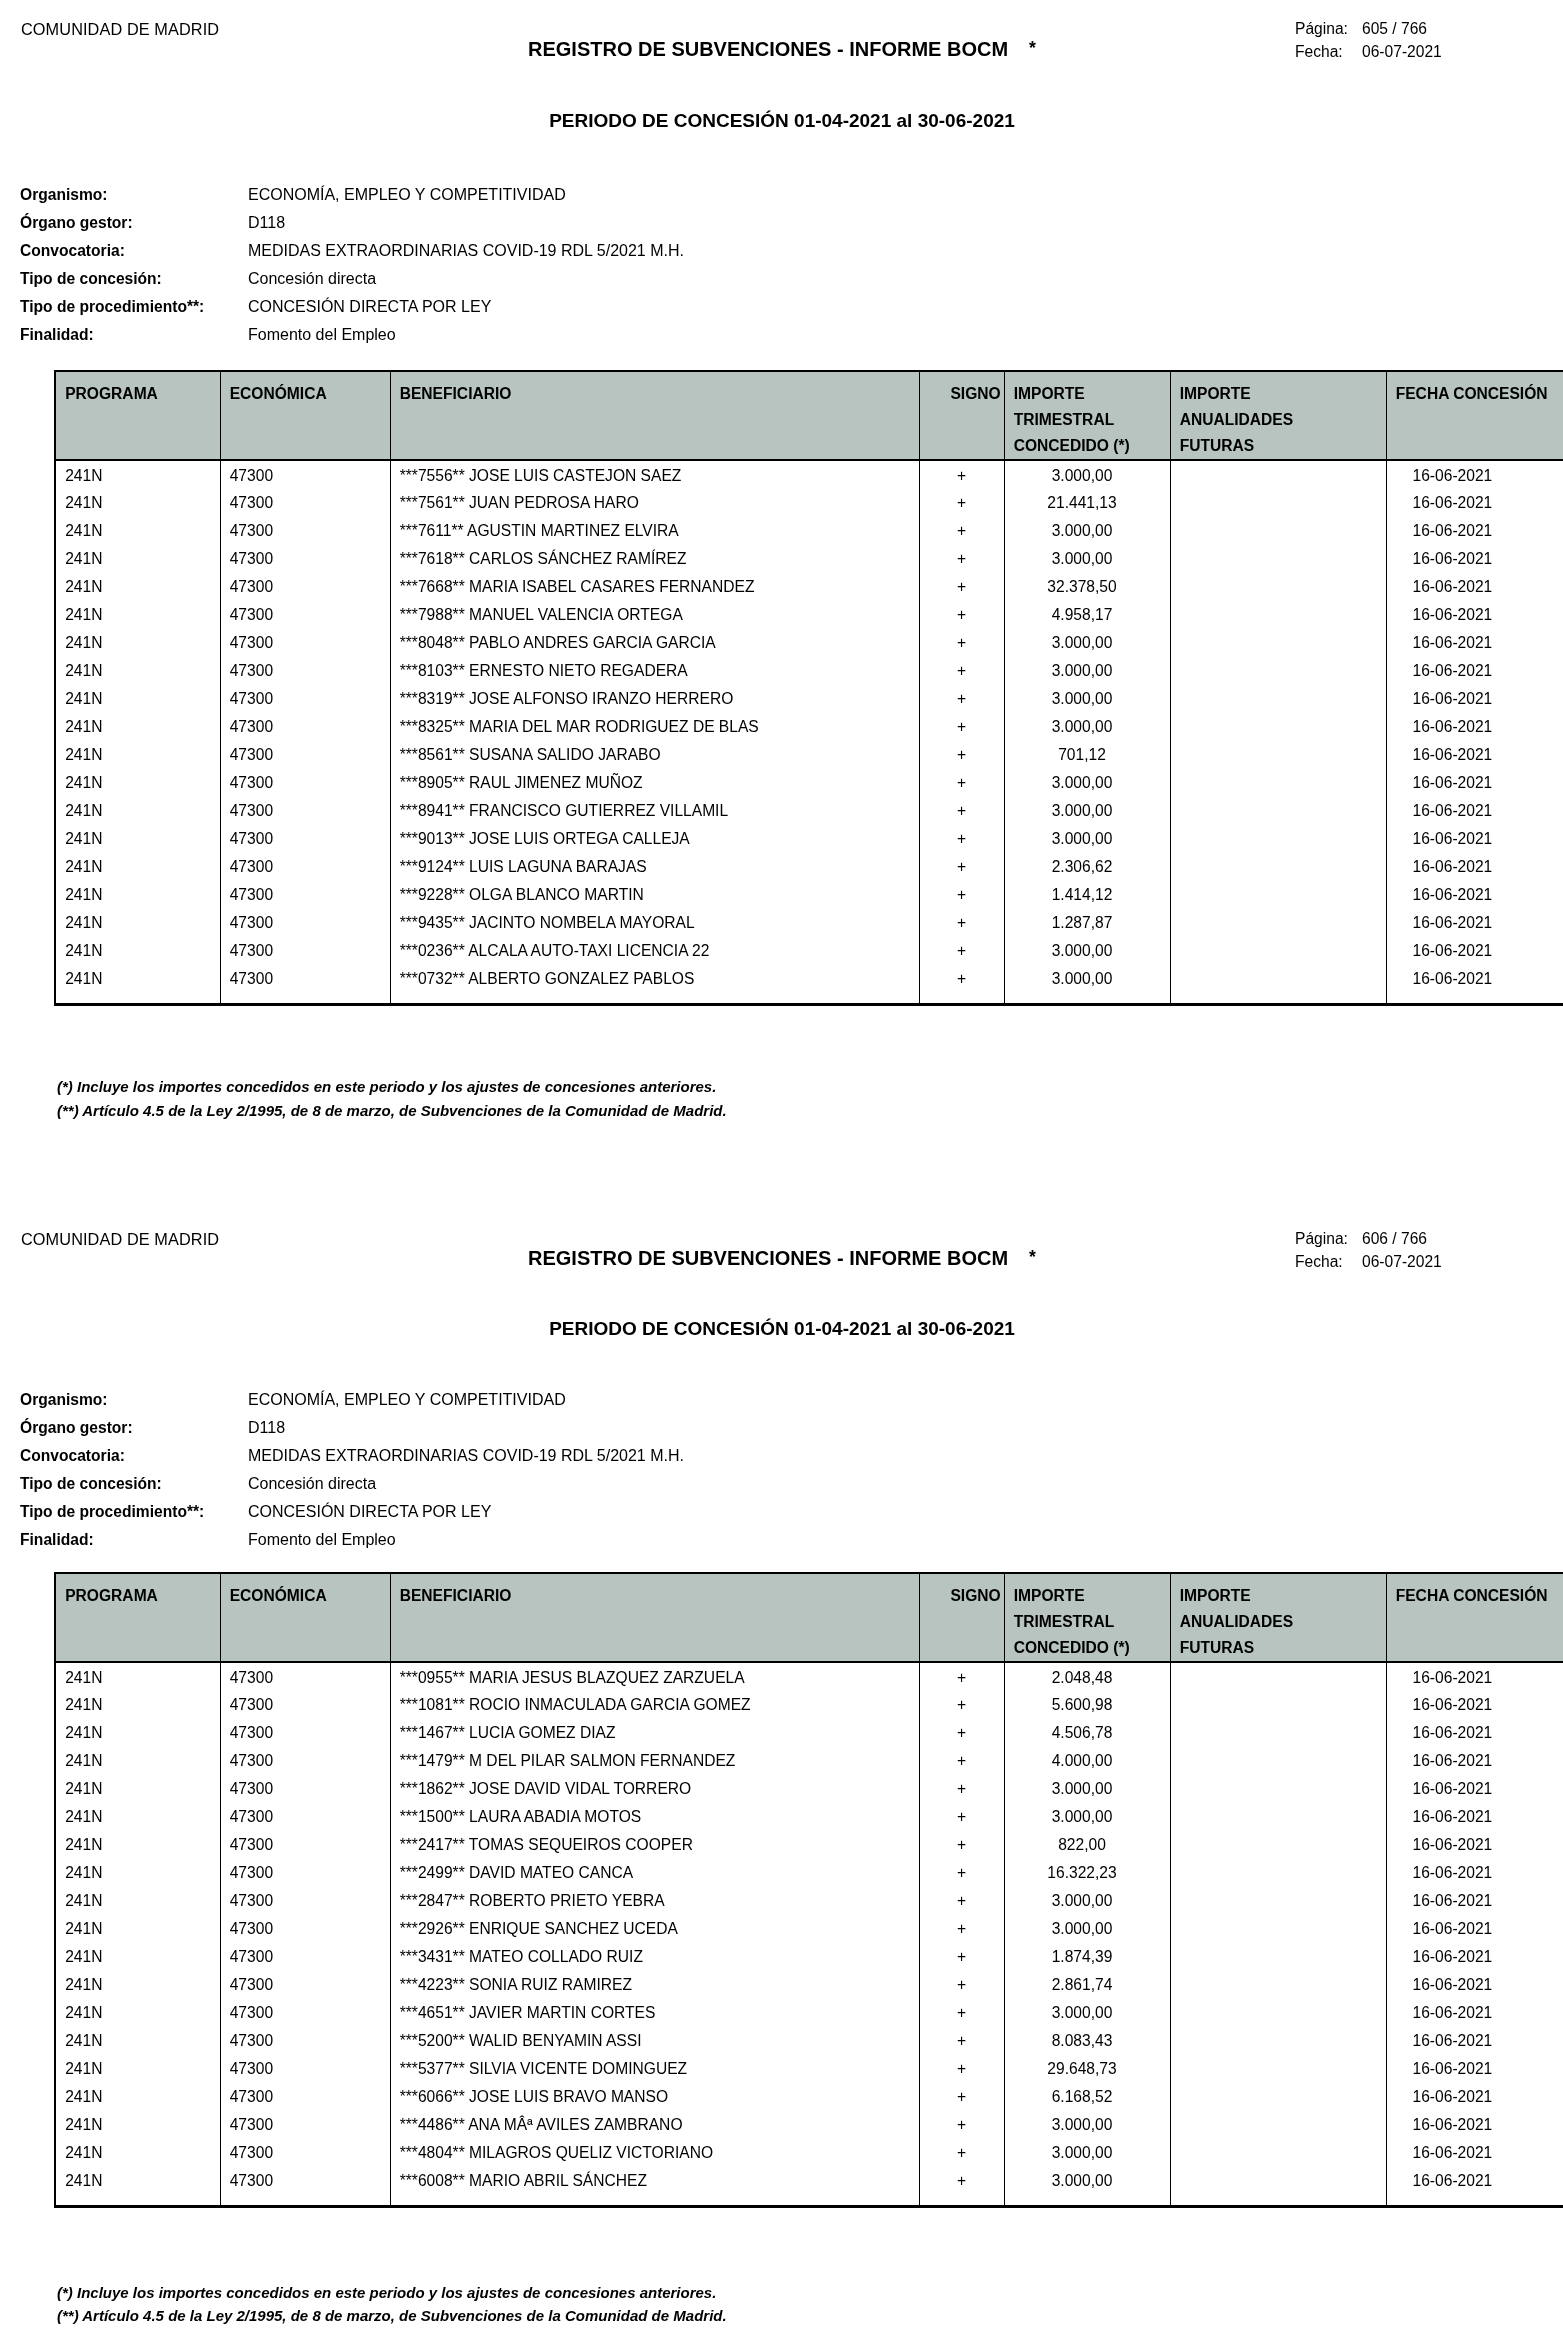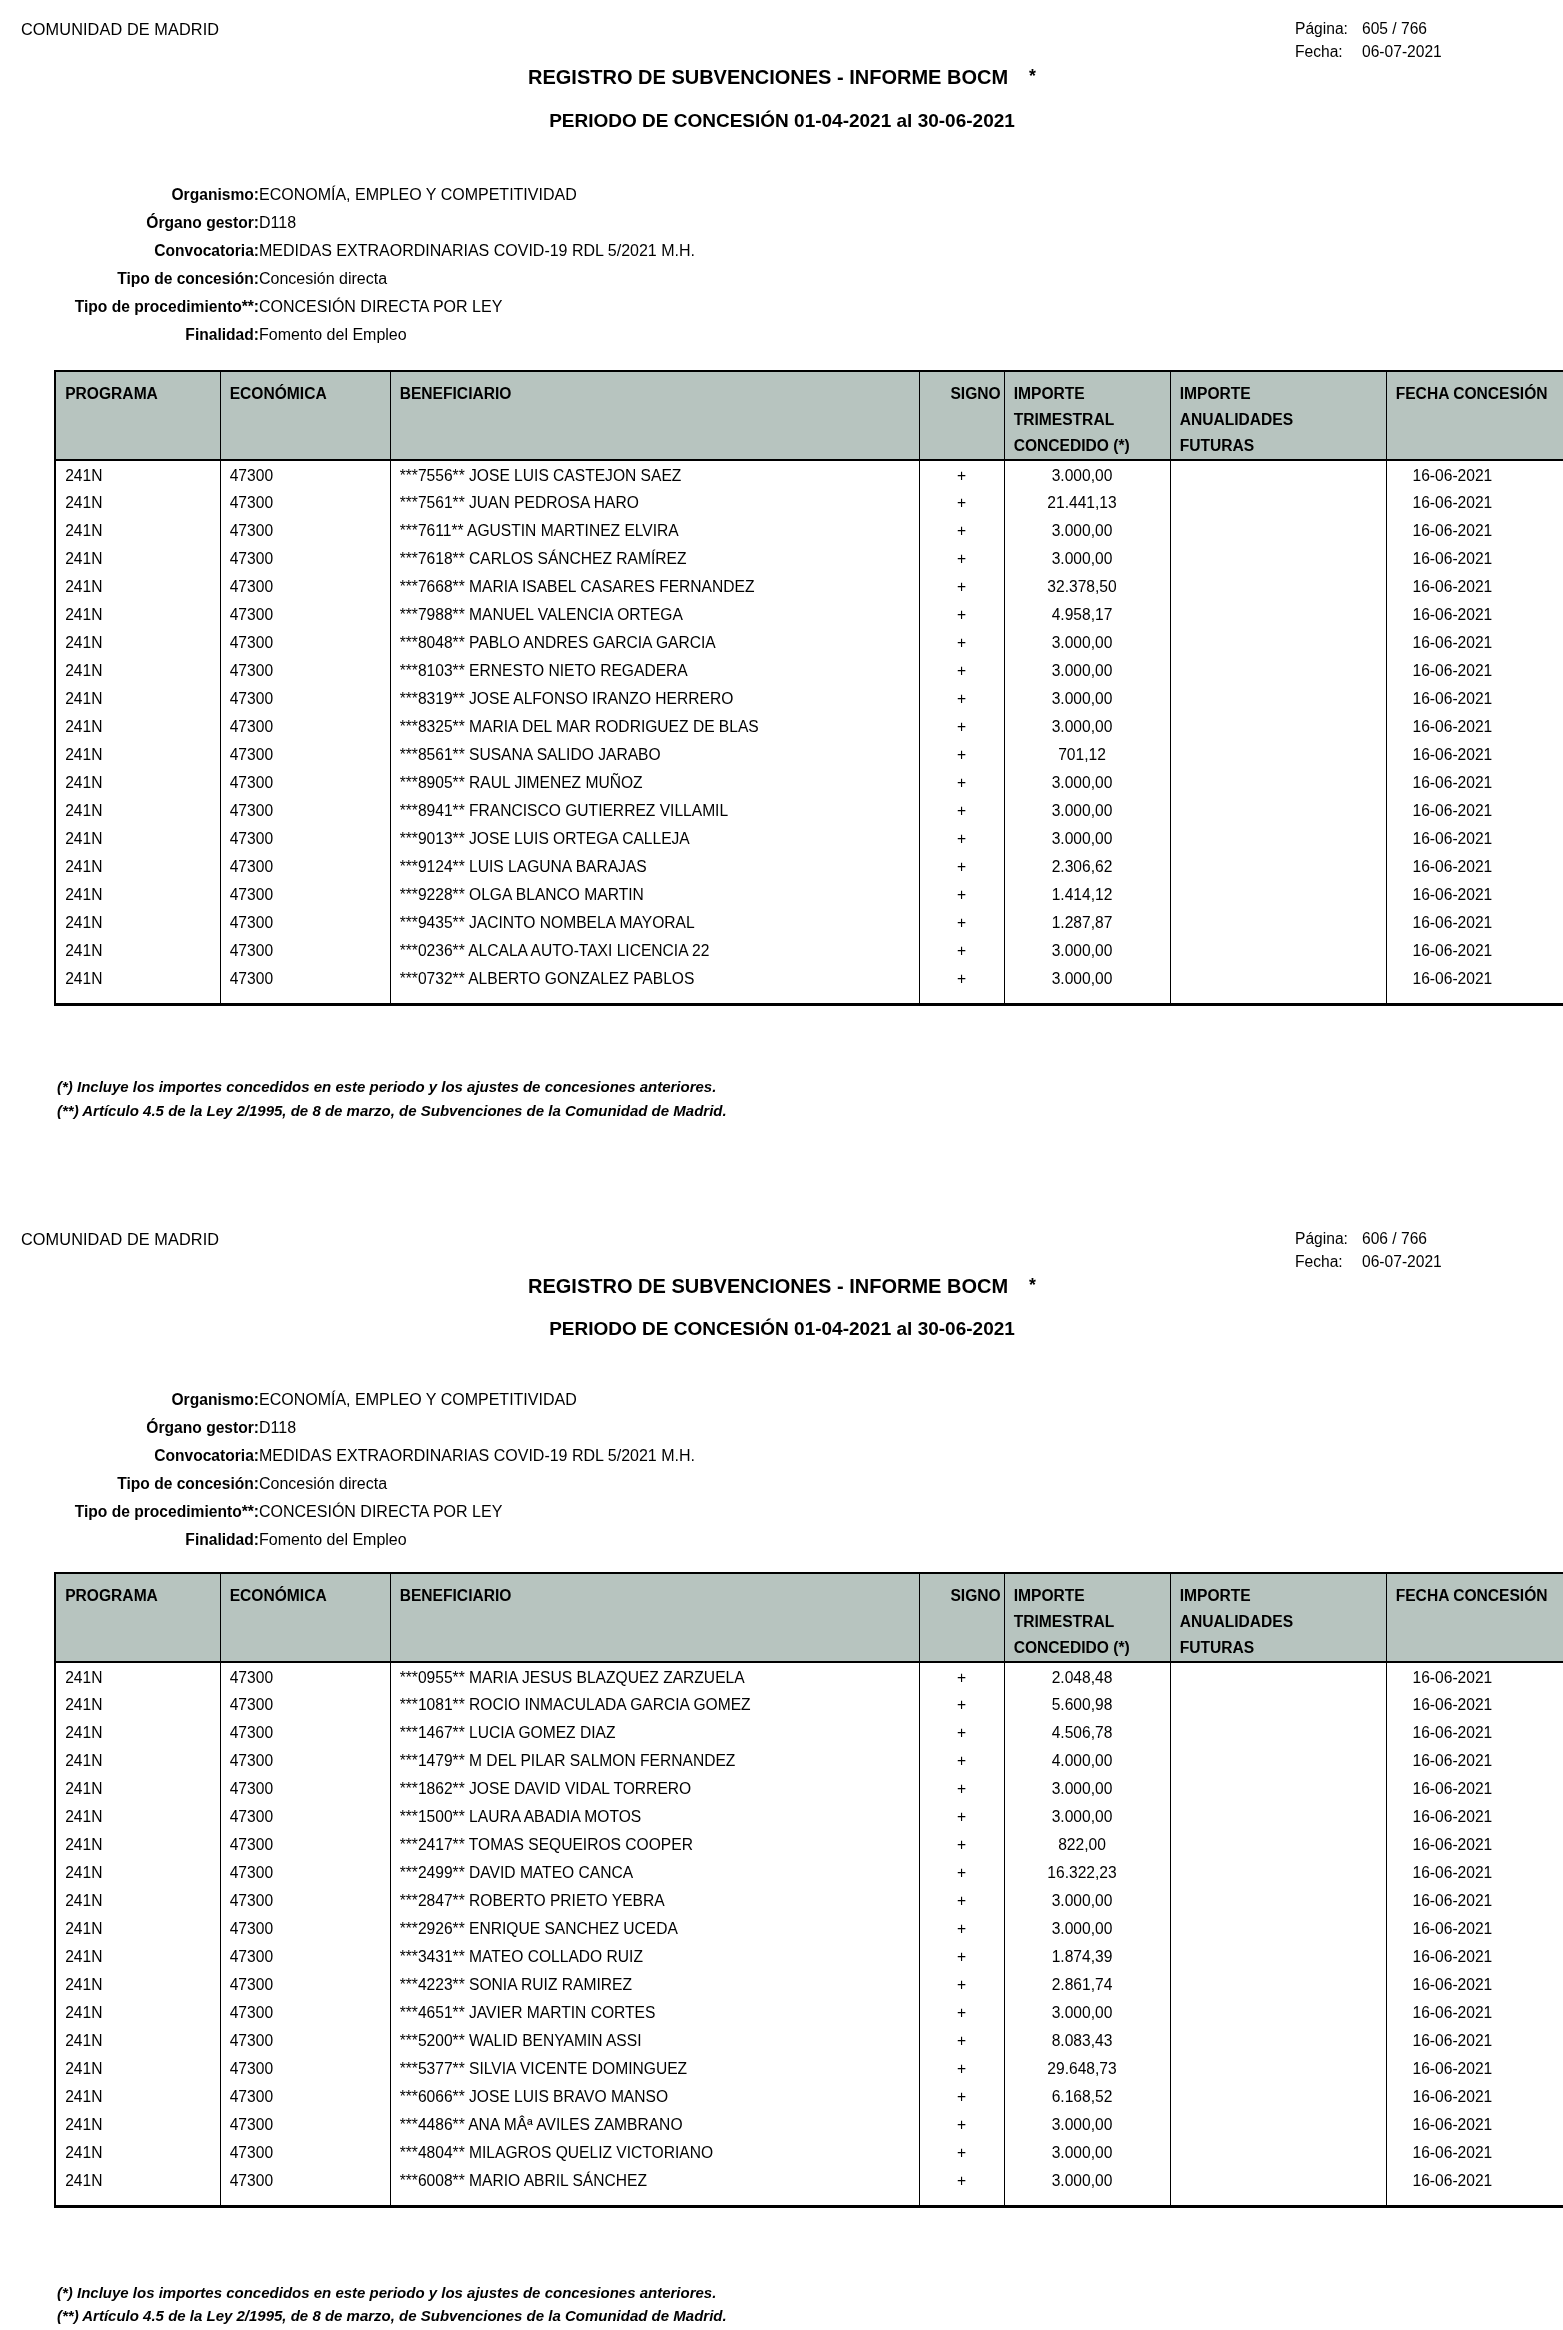--- a/index.html
+++ b/index.html
@@ -6,24 +6,24 @@
   body {
     width:1564px; height:2330px; position:relative;
     background:#ffffff; color:#000;
     font-family:"Liberation Sans","DejaVu Sans",sans-serif;
     overflow:hidden;
   }
   .page-org { position:absolute; left:21px; font-size:16.3px; letter-spacing:0.1px; }
   .page-info { position:absolute; left:1295px; font-size:15.6px; }
   .page-info .row { display:flex; height:23px; align-items:flex-start; }
   .page-info .lbl { width:67px; }
-  .doc-title { position:absolute; left:0; right:0; text-align:center; font-weight:bold; font-size:20px;margin-top:28px; }
+  .doc-title { position:absolute; left:0; right:0; text-align:center; font-weight:bold; font-size:20px; }
   .doc-title .ast { margin-left:21px; font-size:17.7px; vertical-align:top; }
   .doc-period { position:absolute; left:0; right:0; text-align:center; font-weight:bold; font-size:19px;margin-top:26px; }
-  .meta-block { position:absolute; left:31px;text-align:right; }
+  .meta-block { position:absolute; left:20px; }
   .meta-row { display:flex; height:28px; }
   .meta-label { width:228px; font-weight:bold; font-size:15.6px; }
   .meta-value { font-size:16px; }
   table.subsidy-table {
     position:absolute; left:22px; width:1539px;
     border-collapse:collapse; table-layout:fixed;
     border:2.1px solid #000; border-bottom-width:3.5px;margin-left:32px;
   }
   .subsidy-table th, .subsidy-table td { border-left:1.4px solid #000; border-right:1.4px solid #000; }
   .subsidy-table thead th {

